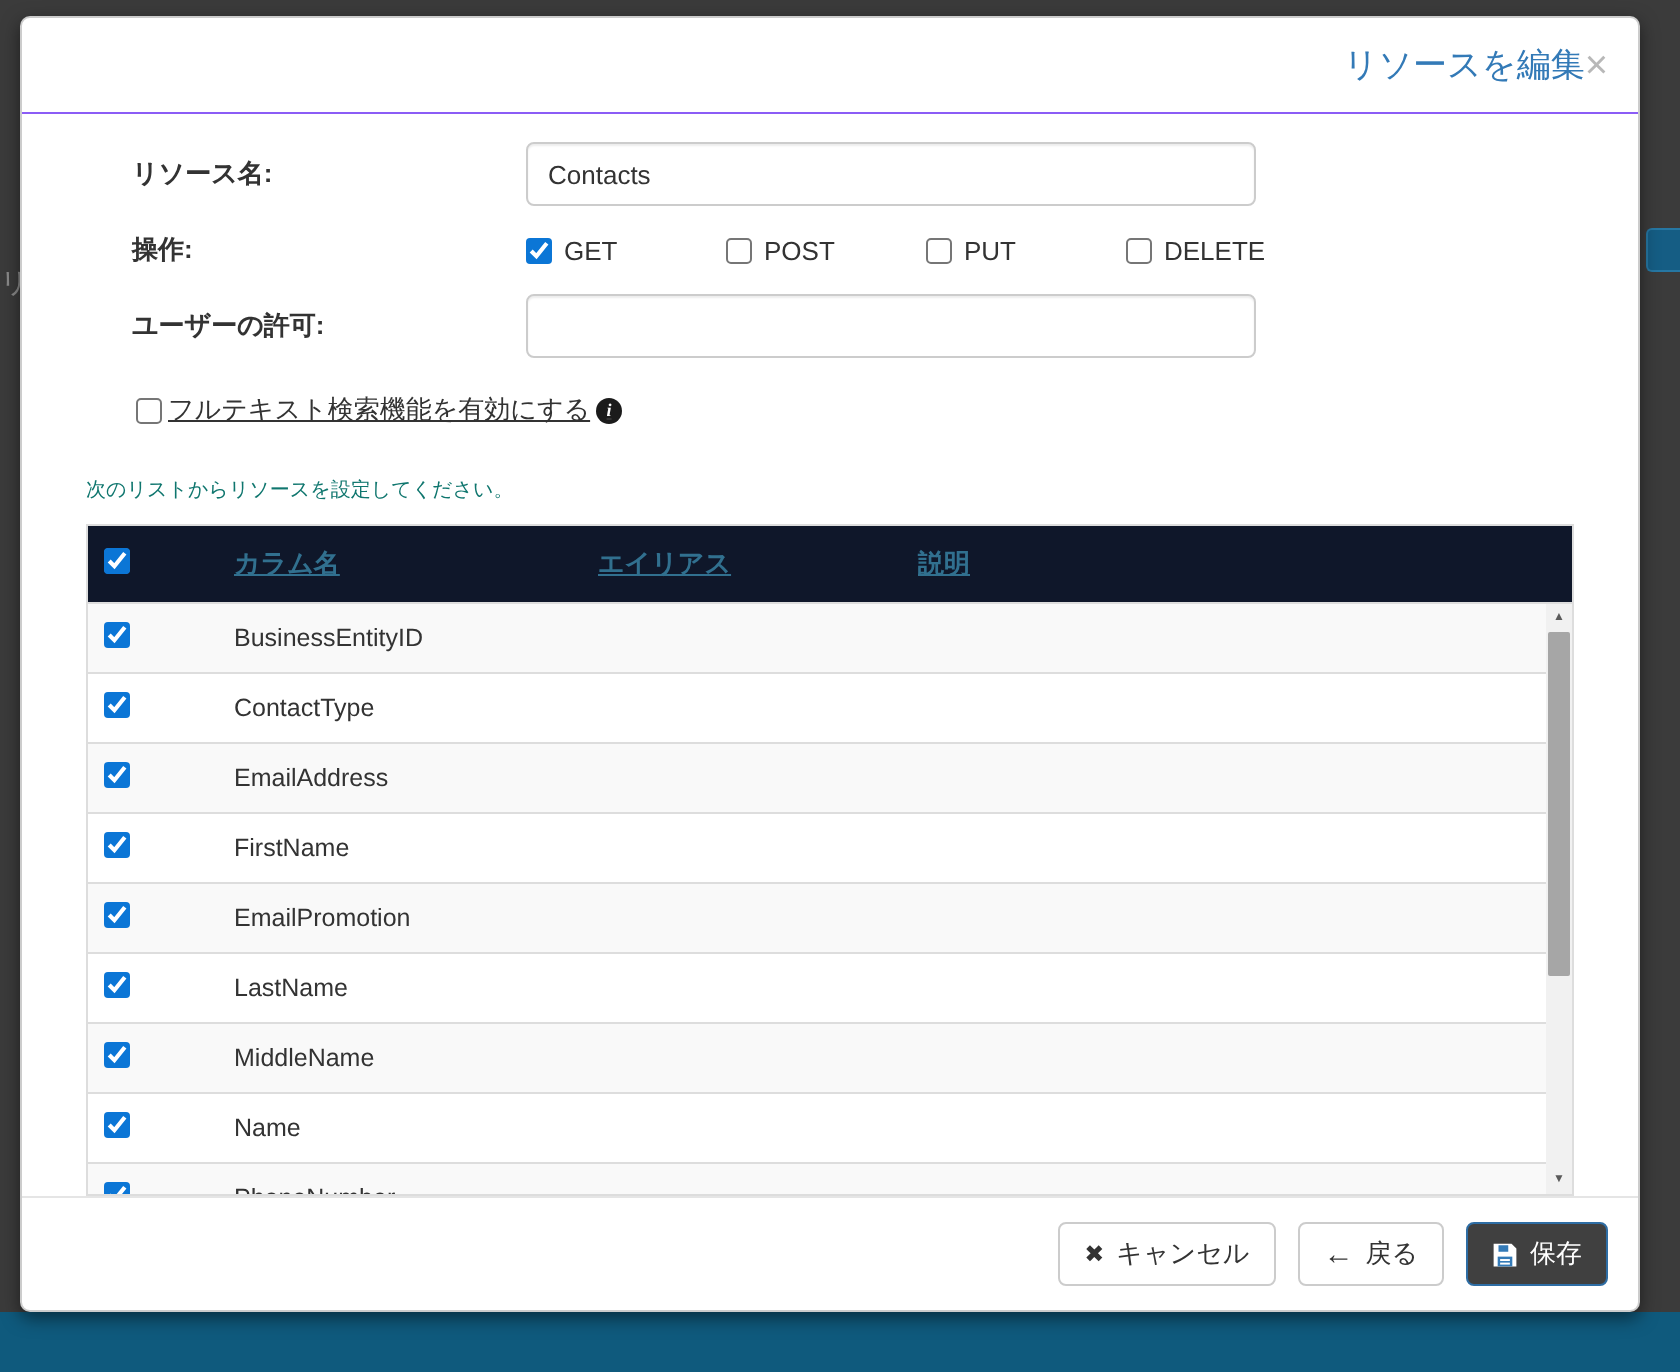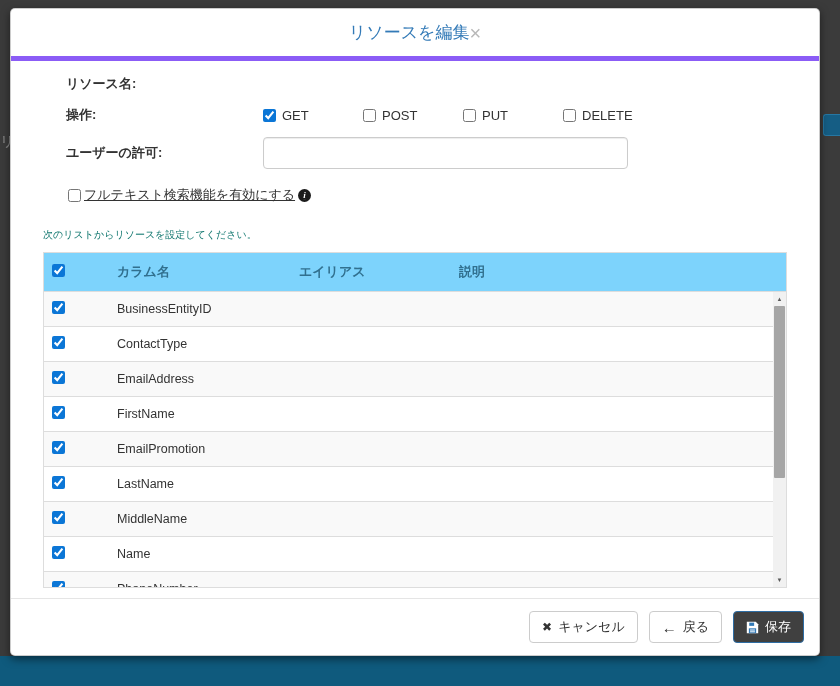--- a/index.html
+++ b/index.html
@@ -19,22 +19,22 @@
     color:#8a8a8a; font-size:14px; white-space:nowrap; }
 
   
   .modal {
     position:absolute; left:10px; top:8px; width:810px; height:648px;
     background:#fff; border:1px solid rgba(0,0,0,.2); border-radius:5px;
     box-shadow:0 3px 9px rgba(0,0,0,.5);
     display:flex; flex-direction:column;
   }
   .modal-header {
-    padding:12px 15px; border-bottom:5px solid #8b5cf6;
-    display:flex; align-items:center; justify-content:center; flex:0 0 auto;
+    padding:12px 15px; border-bottom:1px solid #8b5cf6;
+    display:flex; align-items:center; justify-content:flex-end; flex:0 0 auto;
   }
   .modal-title { color:#337ab7; font-size:17px; }
   .close-btn { background:none; border:none; color:#b8b8b8; font-size:20px; line-height:1; cursor:pointer; padding:0; }
 
   .modal-body { flex:1 1 auto; padding:14px 32px 8px; overflow:hidden; }
 
   .form-row { display:flex; align-items:center; margin-bottom:13px; }
   .form-label { width:220px; padding-left:23px; font-weight:700; font-size:13px; color:#333; flex:0 0 auto; }
   .form-control {
     width:365px; height:32px; border:1px solid #ccc; border-radius:4px;
@@ -54,22 +54,22 @@
     display:inline-flex; align-items:center; justify-content:center; cursor:pointer;
   }
 
   .instruction { font-size:10px; color:#0f766e; margin:24px 0 10px 0; }
 
   
   .table-wrap { border:1px solid #ddd; }
   table { border-collapse:collapse; width:100%; table-layout:fixed; }
   col.c-chk { width:65px; } col.c-name { width:182px; } col.c-alias { width:160px; }
   thead th {
-    background:#7dd3fc; color:#31708f; font-size:13px; font-weight:700; text-align:left;
-    padding:10px 8px; border-bottom:1px solid #ddd;
+    background:#0f172a; color:#31708f; font-size:13px; font-weight:700; text-align:left;
+    padding:10px 8px; border-bottom:1px solid #ddd;text-decoration:underline;
   }
   .tbody-scroll { position:relative; height:295px; overflow:hidden; }
   .tbody-scroll table { width:calc(100% - 13px); }
   tbody td { padding:9px 8px; font-size:12.5px; color:#333; border-top:1px solid #ddd; }
   tbody tr:first-child td { border-top:none; }
   tbody tr:nth-child(odd) { background:#f9f9f9; }
   .chk-cell { text-align:left; }
 
   
   .scrollbar { position:absolute; top:0; right:0; width:13px; height:100%; background:#f1f1f1; }
@@ -104,20 +104,21 @@
 
   <div class="modal-header">
     <span class="modal-title">リソースを編集</span>
     <button class="close-btn">×</button>
   </div>
 
   <div class="modal-body">
 
     <div class="form-row">
       <label class="form-label">リソース名:</label>
+      <input class="form-control" type="text" value="Contacts" style="">
     </div>
 
     <div class="form-row">
       <label class="form-label">操作:</label>
       <div class="operations">
           <label class="op">
             <input type="checkbox" checked="" style="">
             <span>GET</span>
           </label>
           <label class="op">

